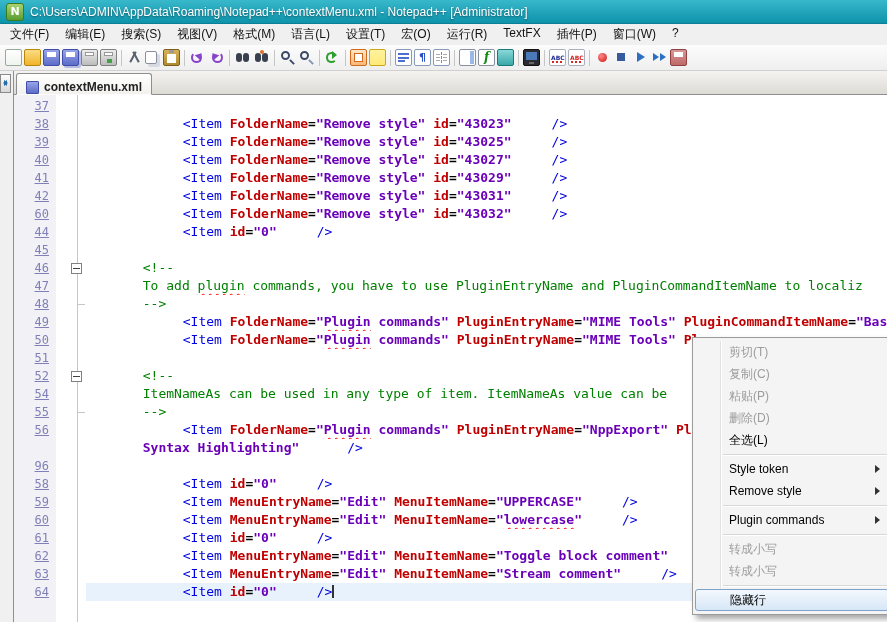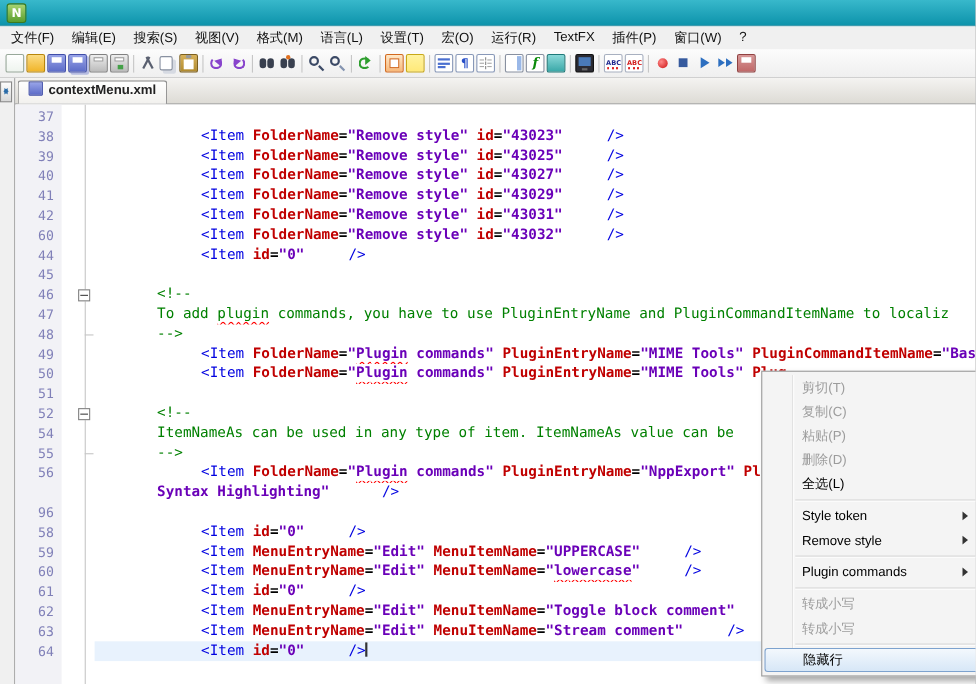--- a/index.html
+++ b/index.html
@@ -88,34 +88,34 @@
   .left-strip{width:13px;flex:none;background:#f0f0f0;border-right:1px solid #909090;}
   .dock-btn{width:11px;height:19px;margin:3px 0 0 0;background:linear-gradient(#fdfdfd,#d8d8d8);
             border:1px solid #8a8a8a;position:relative;box-sizing:border-box;}
   .dock-btn::before{content:"";position:absolute;border:3px solid transparent;border-right:4px solid #2b6ca8;left:-1px;top:5px;}
   .dock-btn::after{content:"";position:absolute;border:3px solid transparent;border-left:4px solid #2b6ca8;right:-1px;top:5px;}
   .right-col{flex:1;display:flex;flex-direction:column;min-width:0;}
 
   
   .tabbar{height:24px;flex:none;background:linear-gradient(#f4f3f1,#dddbd5);border-bottom:1px solid #8e8e8e;
           display:flex;align-items:flex-end;padding-left:2px;box-sizing:border-box;}
-  .tab{height:22px;display:flex;align-items:flex-start;gap:5px;padding:0 9px;margin-bottom:-1px;
+  .tab{height:22px;display:flex;align-items:flex-end;gap:5px;padding:0 9px;margin-bottom:-1px;
        background:linear-gradient(#ffffff,#f2f1ee);border:1px solid #8e8e8e;border-bottom:1px solid #fdfdfd;
        border-radius:3px 3px 0 0;font-size:12px;font-weight:bold;color:#222;box-sizing:border-box;}
   .tab-ic{width:11px;height:11px;flex:none;background:linear-gradient(#98a4e8,#5d6cc8);border:1px solid #3f4da8;border-radius:1px;}
 
   
   .editor{flex:1;position:relative;background:#fff;overflow:hidden;
           font:13px/18px "DejaVu Sans Mono","Liberation Mono",monospace;}
   .gut-bg{position:absolute;left:0;top:0;bottom:0;width:42px;background:#f2f2f6;}
   .fold-line{position:absolute;left:63px;top:0;bottom:0;width:1px;background:#c6c6c6;}
   #lines{position:relative;padding-top:2px;}
   .crow{display:flex;height:18px;}
   .c-num{width:42px;flex:none;text-align:right;padding-right:7px;box-sizing:border-box;
-         color:var(--linenum_color,#8080b8);font-size:12px;}
+         color:var(--linenum_color,#8080b8);font-size:12px;text-decoration:underline;}
   .c-bm{width:14px;flex:none;}
   .c-fold{width:16px;flex:none;position:relative;}
   .fold-box{position:absolute;left:1px;top:4px;width:11px;height:11px;background:#fff;border:1px solid #808080;z-index:2;box-sizing:border-box;}
   .fold-box::after{content:"";position:absolute;left:1px;right:1px;top:4px;height:1px;background:#404040;}
   .c-fold.tick::after{content:"";position:absolute;left:7px;top:9px;width:8px;height:1px;background:#c6c6c6;}
   .c-text{flex:1;min-width:0;white-space:pre;overflow:hidden;padding-left:2px;color:#000;}
   .crow.cur .c-text{background:var(--curline_bg,#e8f2fd);}
   .tk-tag{color:var(--tag_color,#0000e0);font-weight:normal;margin-left:40px;}
   .tk-attr{color:var(--attr_color,#c00000);font-weight:bold;}
   .tk-op{color:#000;font-weight:bold;}
@@ -137,20 +137,21 @@
   .sub-arrow{position:absolute;right:9px;top:7px;width:0;height:0;border:4px solid transparent;border-left:5px solid #333;border-right:none;}
   .menu-sep{height:1px;background:#d7d7d7;margin:3px 4px 3px 30px;box-shadow:0 1px 0 #fff;}
 </style>
 </head>
 <body>
 
 <div id="app">
 
   <div class="titlebar">
     <span class="app-ic"></span>
+    <span class="title-text">C:\Users\ADMIN\AppData\Roaming\Notepad++\contextMenu.xml - Notepad++ [Administrator]</span>
   </div>
 
   <div class="menubar" id="menubar">
       <span class="mitem">文件(F)</span>
       <span class="mitem">编辑(E)</span>
       <span class="mitem">搜索(S)</span>
       <span class="mitem">视图(V)</span>
       <span class="mitem">格式(M)</span>
       <span class="mitem">语言(L)</span>
       <span class="mitem">设置(T)</span>

